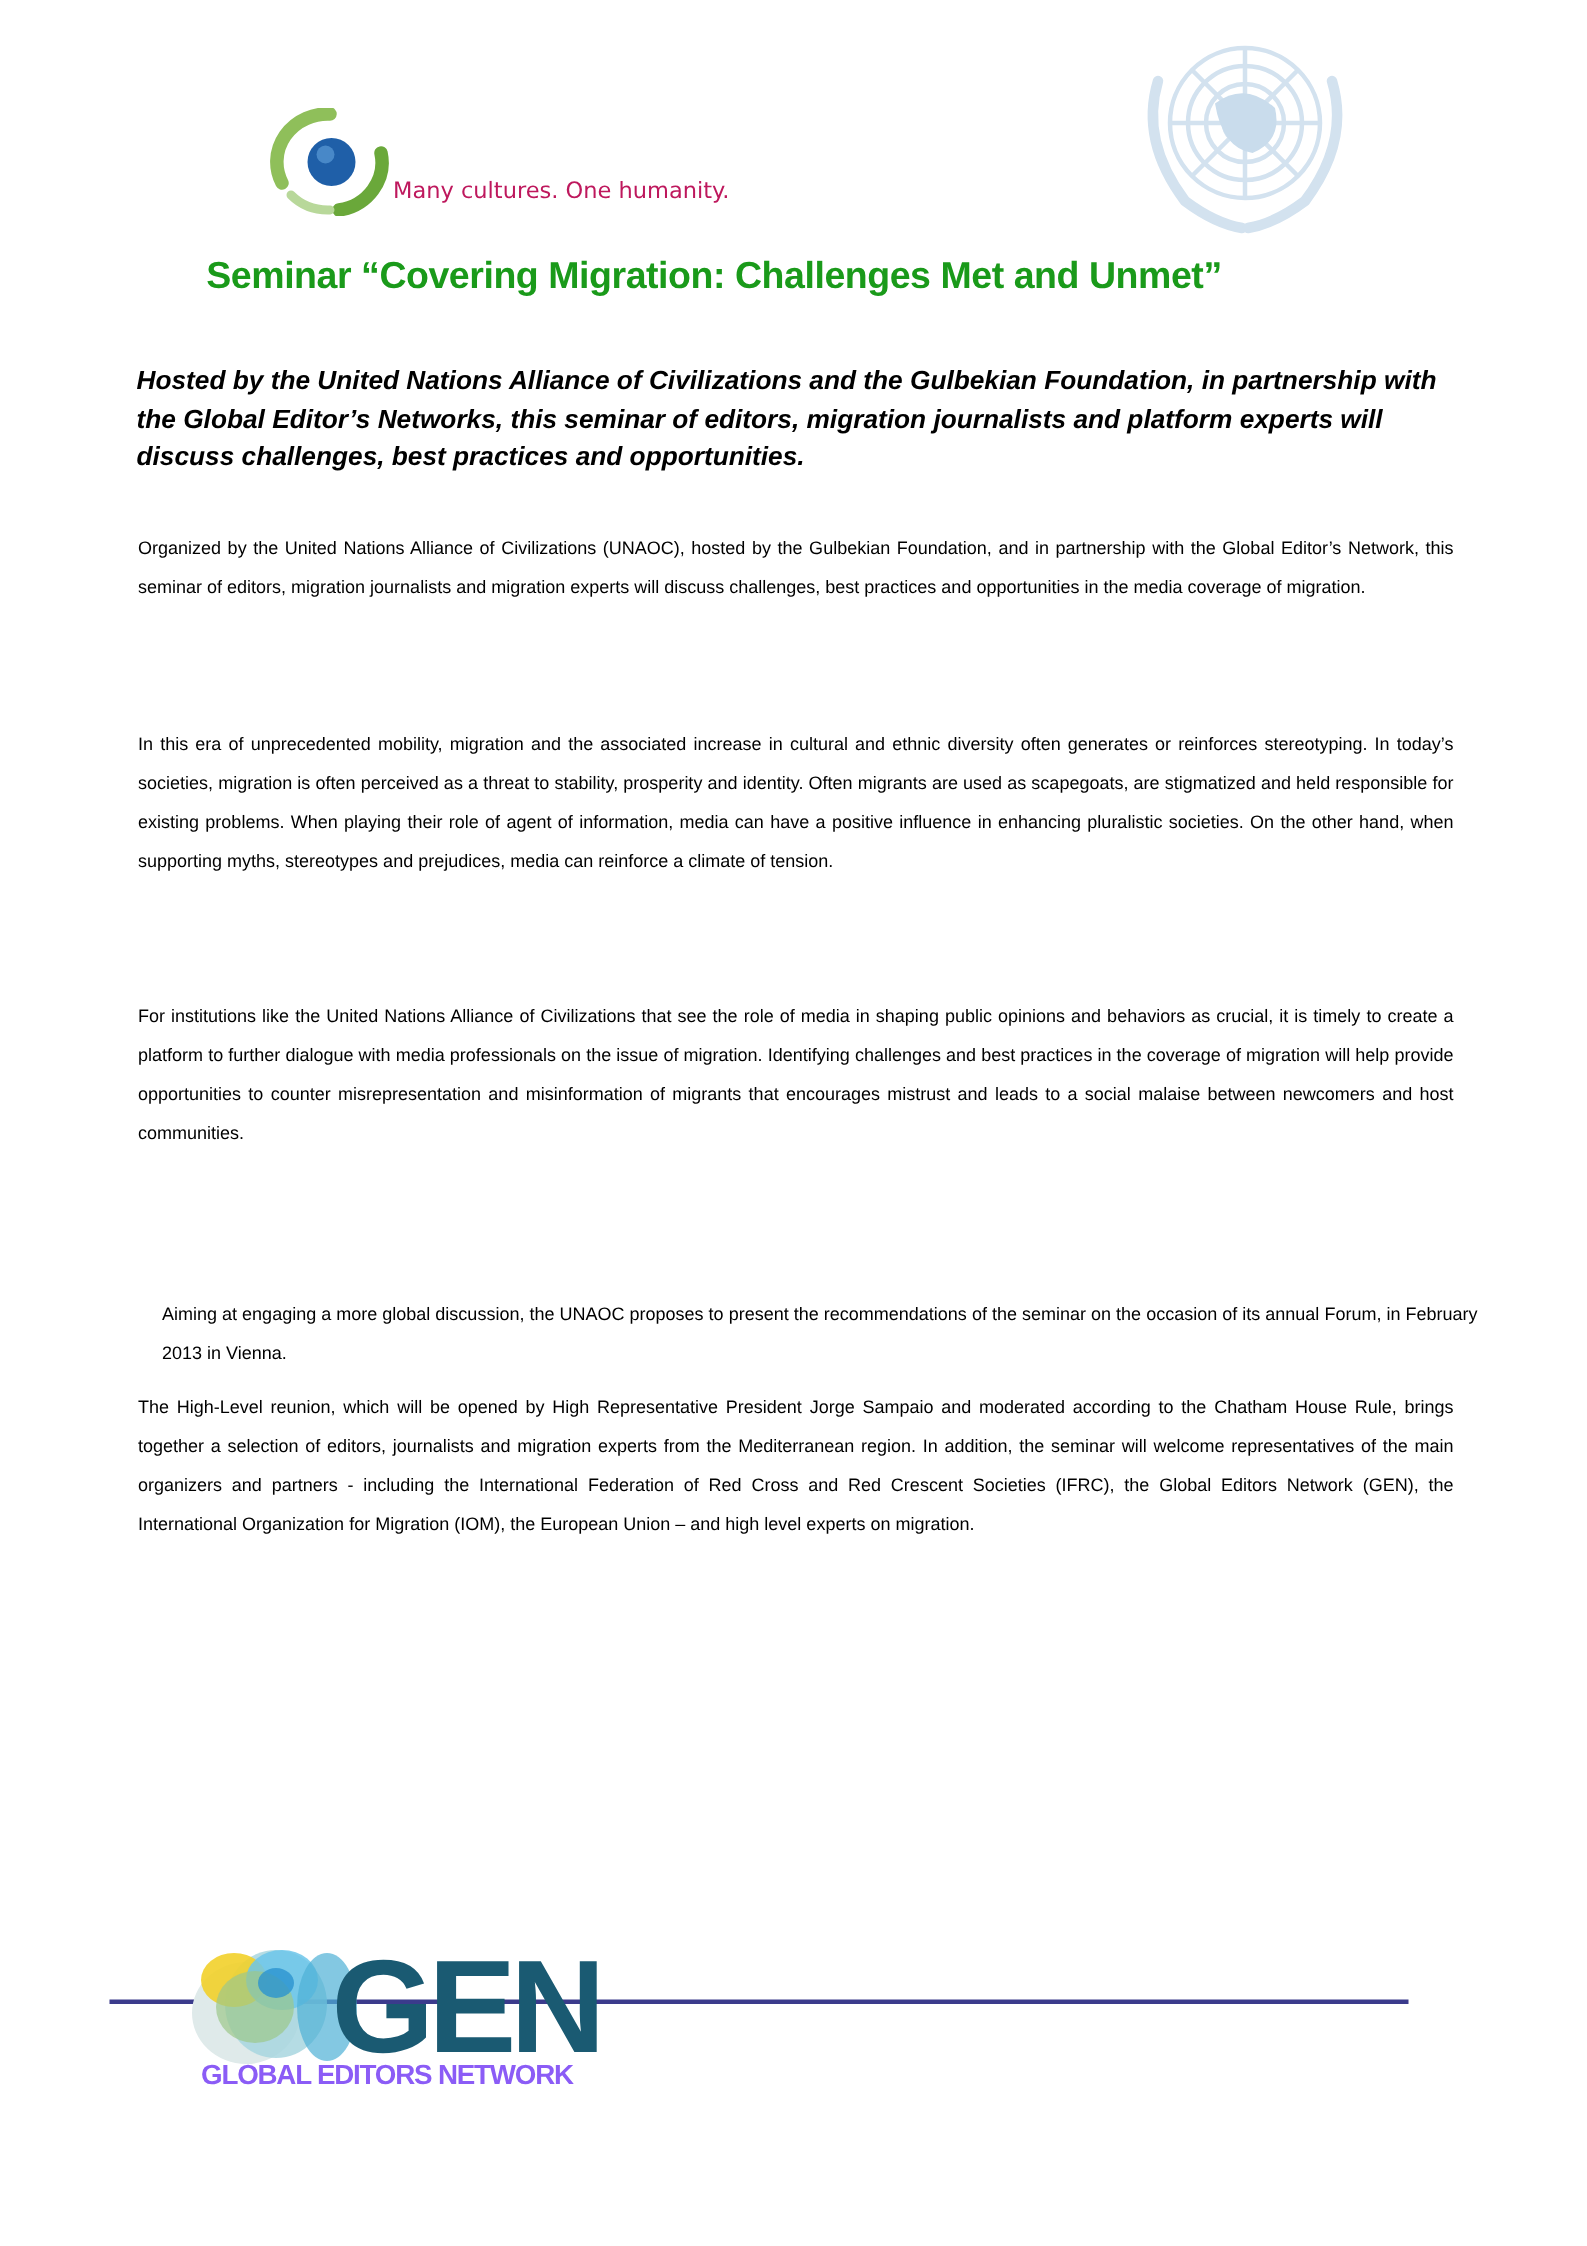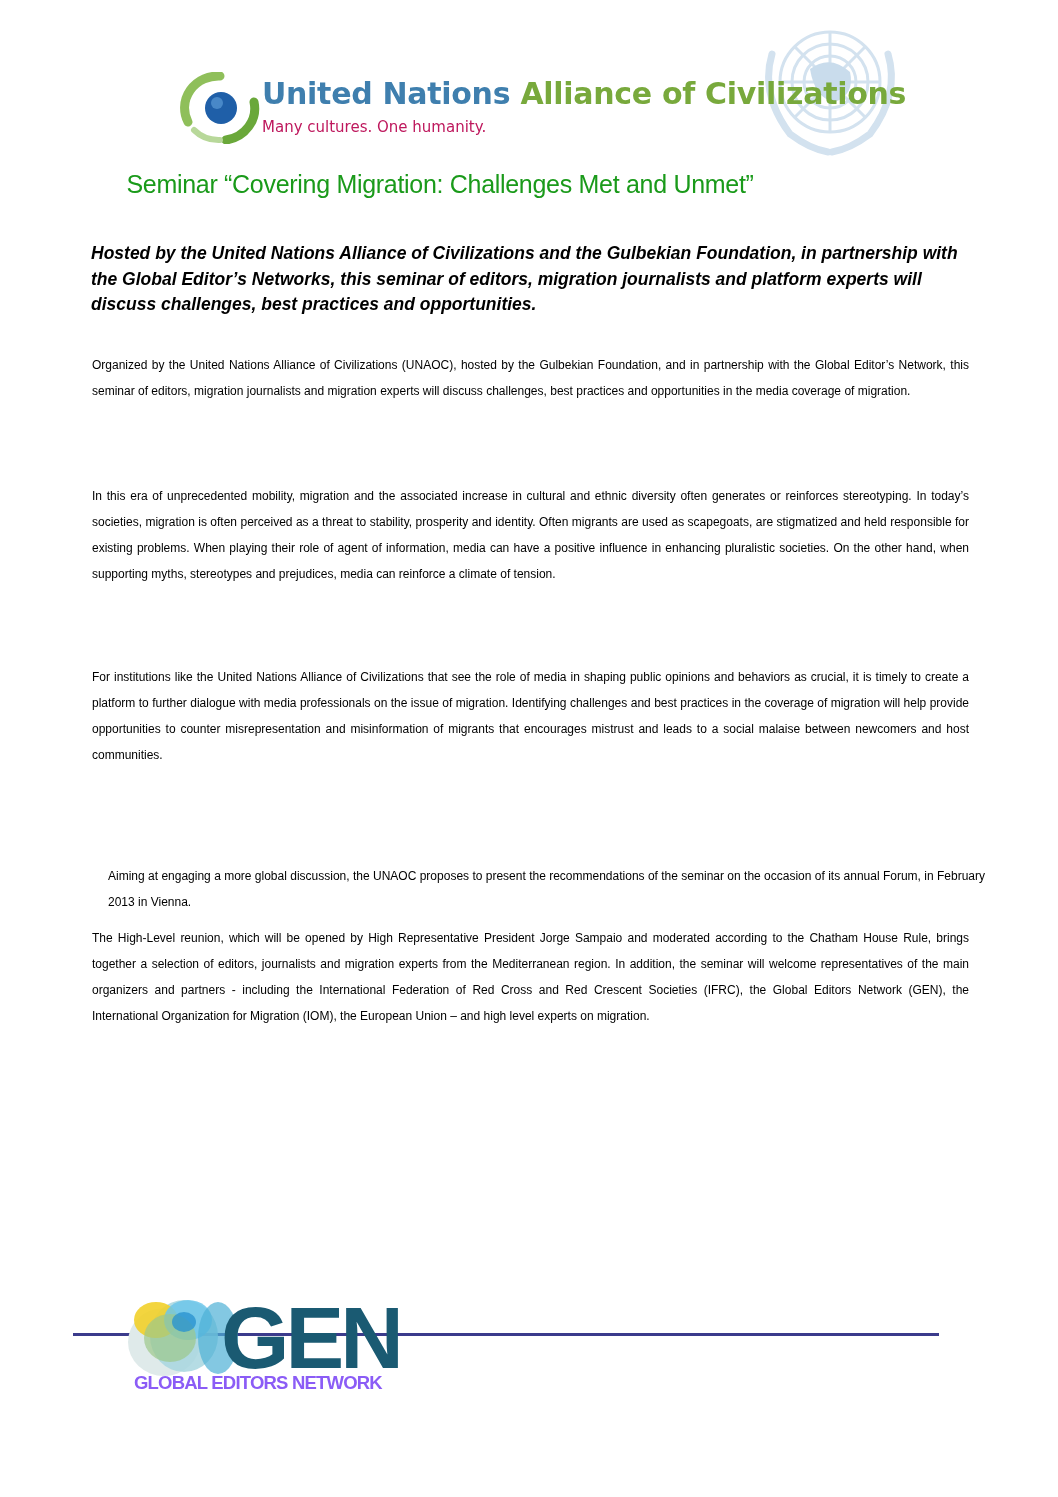--- a/index.html
+++ b/index.html
@@ -8,21 +8,21 @@
   
   .header-logo { position: absolute; left: 178px; top: 24px; width: 760px; height: 130px; }
   .un-emblem { position: absolute; left: 572px; top: 0px; width: 160px; height: 135px; }
   .alliance-swirl { position: absolute; left: 2px; top: 48px; width: 80px; height: 72px; }
   .logo-title { position: absolute; left: 84px; top: 52px; white-space: nowrap; font-family: "DejaVu Sans", sans-serif; font-weight: bold; font-size: 30px; letter-spacing: -0.3px; }
   .logo-title .un { color: #3f7fae; }
   .logo-title .aoc { color: #78a93c; }
   .logo-tagline { position: absolute; left: 84px; top: 94px; font-family: "DejaVu Sans", sans-serif; font-size: 15px; color: #be185d; white-space: nowrap; }
 
   
-  .doc-title { position: absolute; left: 0; width: 880px; top: 170px; text-align: center; color: #1a9a1a; font-weight: normal; font-size: 25px; font-family: "Liberation Sans", sans-serif; letter-spacing: -0.3px; }
+  .doc-title { position: absolute; left: 0; width: 880px; top: 170px; text-align: center; color: #1a9a1a; font-weight: bold; font-size: 25px; font-family: "Liberation Sans", sans-serif; letter-spacing: -0.3px; padding-left: 36px; }
 
   
   .intro { position: absolute; left: 91px; width: 877px; top: 241px; font-weight: bold; font-style: italic; font-size: 17.5px; line-height: 25.5px; }
   .para { position: absolute; left: 92px; width: 877px; font-size: 12px; line-height: 26px; text-align: justify; }
   .p1 { top: 352px; }
   .p2 { top: 483px; }
   .p3 { top: 664px; }
   .p4 { top: 847px; }
   .p5 { top: 925px; }
 
@@ -53,24 +53,20 @@
       <path d="M138 30 Q150 70 120 110 Q100 125 82 128"></path>
     </g>
   </svg>
   <svg class="alliance-swirl" viewBox="0 0 80 72">
     <path d="M40 4 A34 32 0 0 0 8 50" fill="none" stroke="#8fbf5a" stroke-width="9" stroke-linecap="round"></path>
     <path d="M46 68 A34 32 0 0 0 74 30" fill="none" stroke="#6aa83a" stroke-width="9" stroke-linecap="round"></path>
     <path d="M14 58 A34 32 0 0 0 40 68" fill="none" stroke="#b8d89a" stroke-width="6" stroke-linecap="round"></path>
     <circle cx="41" cy="36" r="16" fill="#1f5fa8"></circle>
     <circle cx="37" cy="31" r="6" fill="#5a9ad6" opacity="0.7"></circle>
   </svg>
-  <div class="logo-title">
-    <span class="un">United Nations</span>
-    <span class="aoc">Alliance of Civilizations</span>
-  </div>
   <div class="logo-tagline">Many cultures. One humanity.</div>
 </div>
 
 <h1 class="doc-title" style="margin:0;">Seminar “Covering Migration: Challenges Met and Unmet”</h1>
 
 <p class="intro" style="margin:0;">Hosted by the United Nations Alliance of Civilizations and the Gulbekian Foundation, in partnership with the Global Editor’s Networks, this seminar of editors, migration journalists and platform experts will discuss challenges, best practices and opportunities.</p>
 
 <p class="para p1" style="margin:0;">Organized by the United Nations Alliance of Civilizations (UNAOC), hosted by the Gulbekian Foundation, and in partnership with the Global Editor’s Network, this seminar of editors, migration journalists and migration experts will discuss challenges, best practices and opportunities in the media coverage of migration.</p>
 <p class="para p2" style="margin:0;">In this era of unprecedented mobility, migration and the associated increase in cultural and ethnic diversity often generates or reinforces stereotyping. In today’s societies, migration is often perceived as a threat to stability, prosperity and identity. Often migrants are used as scapegoats, are stigmatized and held responsible for existing problems. When playing their role of agent of information, media can have a positive influence in enhancing pluralistic societies. On the other hand, when supporting myths, stereotypes and prejudices, media can reinforce a climate of tension.</p>
 <p class="para p3" style="margin:0;">For institutions like the United Nations Alliance of Civilizations that see the role of media in shaping public opinions and behaviors as crucial, it is timely to create a platform to further dialogue with media professionals on the issue of migration. Identifying challenges and best practices in the coverage of migration will help provide opportunities to counter misrepresentation and misinformation of migrants that encourages mistrust and leads to a social malaise between newcomers and host communities.</p>

